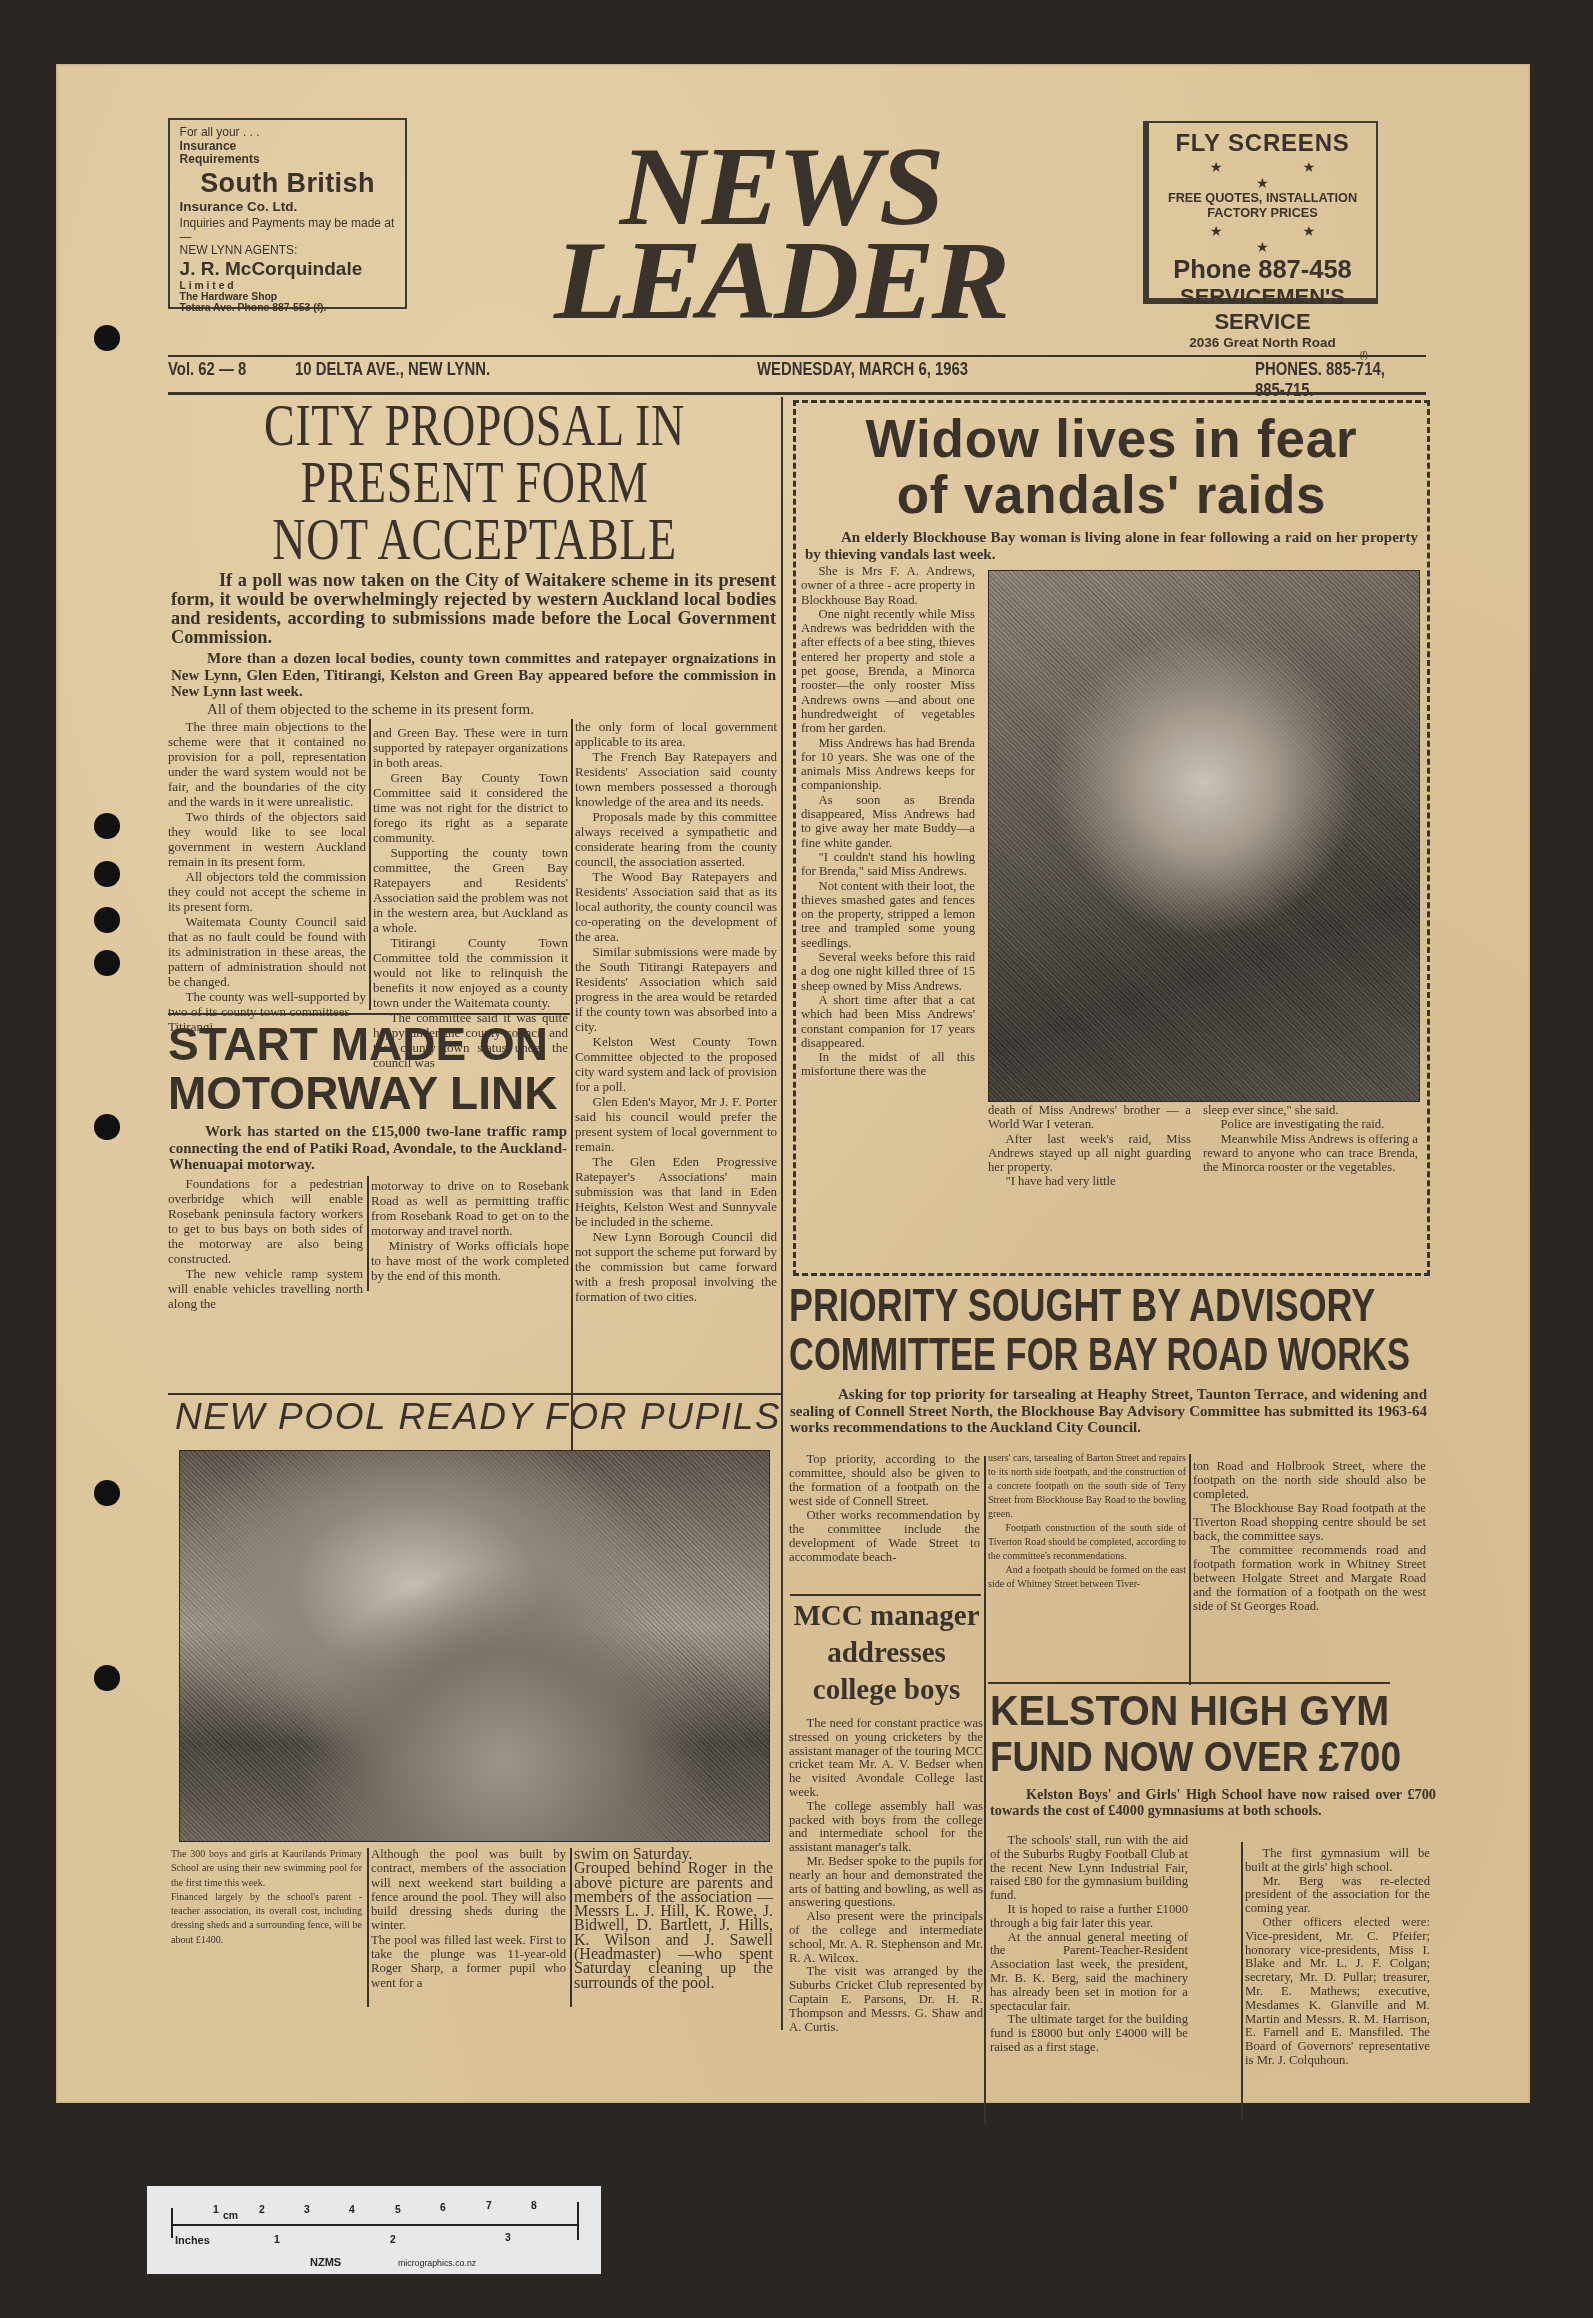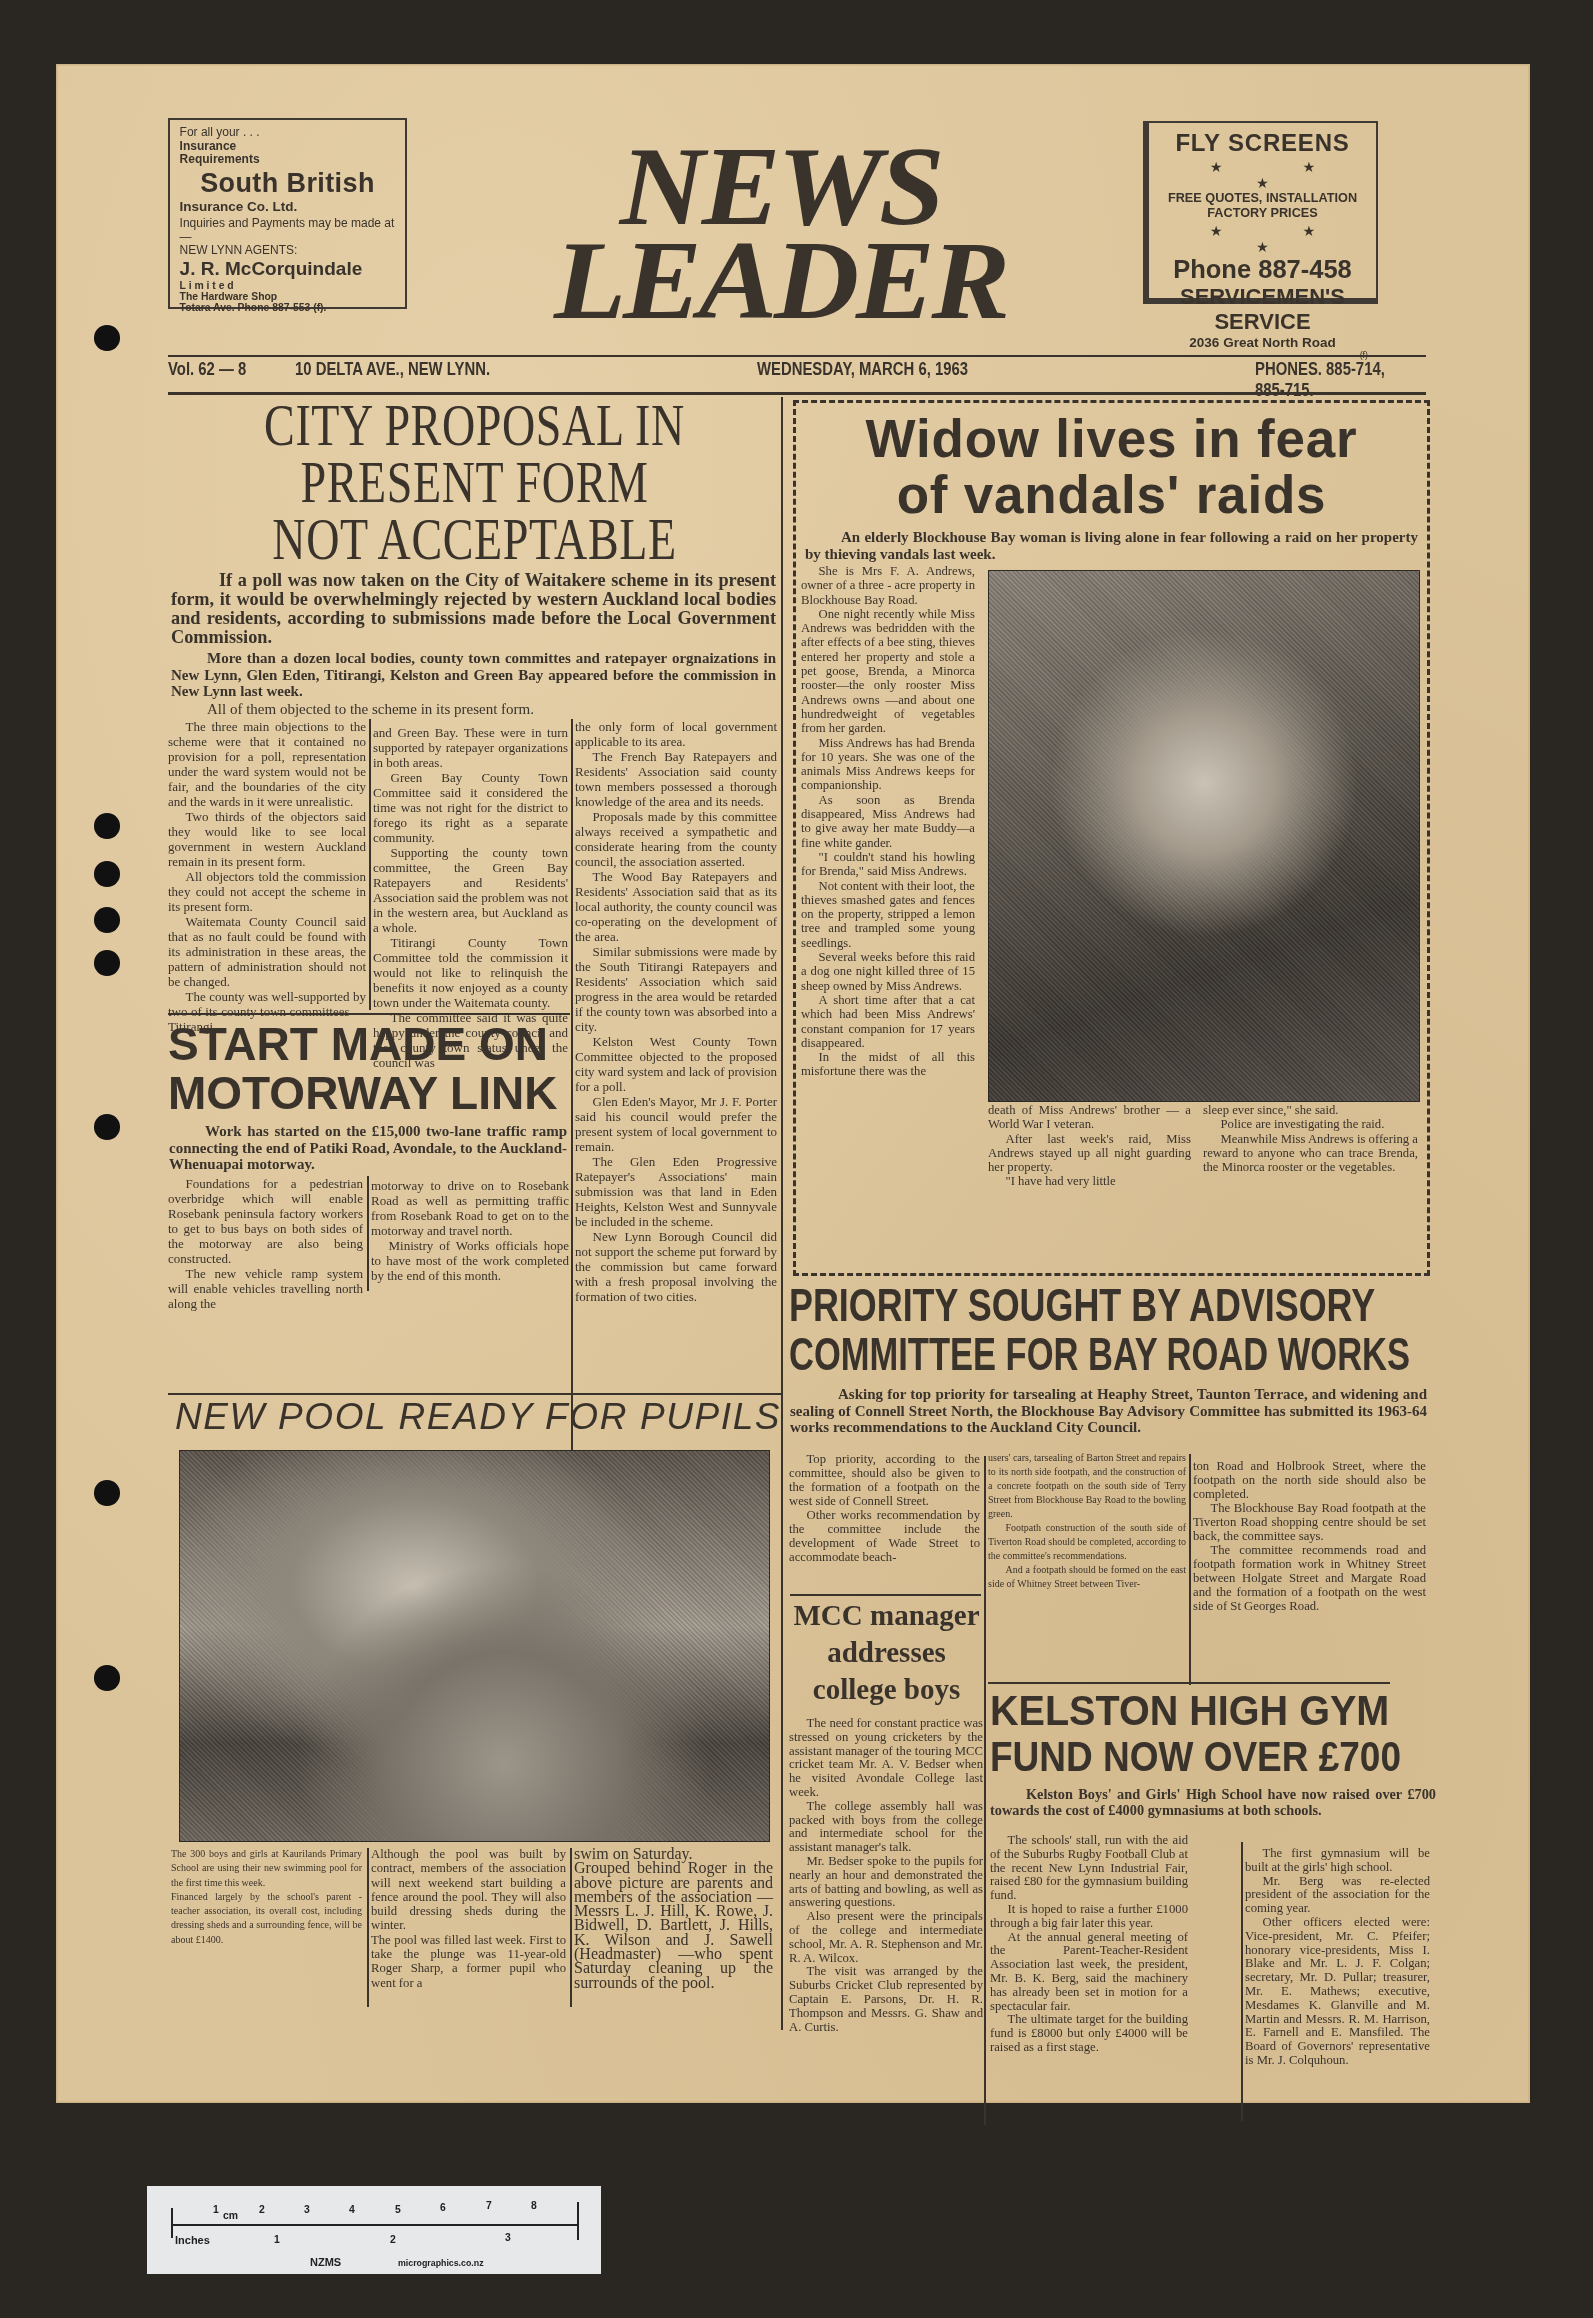--- a/index.html
+++ b/index.html
@@ -298,15 +298,15 @@
   <div class="lbl" style="left:157px;top:17.5px;font-size:10.4px;">3</div>
   <div class="lbl" style="left:202px;top:17.5px;font-size:10.4px;">4</div>
   <div class="lbl" style="left:248px;top:17.5px;font-size:10.4px;">5</div>
   <div class="lbl" style="left:293px;top:16px;font-size:10.4px;">6</div>
   <div class="lbl" style="left:339px;top:14.3px;font-size:10.4px;">7</div>
   <div class="lbl" style="left:384px;top:14.3px;font-size:10.4px;">8</div>
   <div class="lbl" style="left:127px;top:48px;font-size:10.4px;">1</div>
   <div class="lbl" style="left:243px;top:48px;font-size:10.4px;">2</div>
   <div class="lbl" style="left:358px;top:46px;font-size:10.4px;">3</div>
   <div class="lbl" style="left:163px;top:70px;font-size:11px;">NZMS</div>
-  <div class="lbl" style="left:239px;top:72px;font-size:8.8px;font-weight:bold;padding-left:12px;">micrographics.co.nz</div>
+  <div class="lbl" style="left:239px;top:72px;font-size:8.8px;font-weight:normal;padding-left:12px;">micrographics.co.nz</div>
 </div>
 
 
 </body></html>

